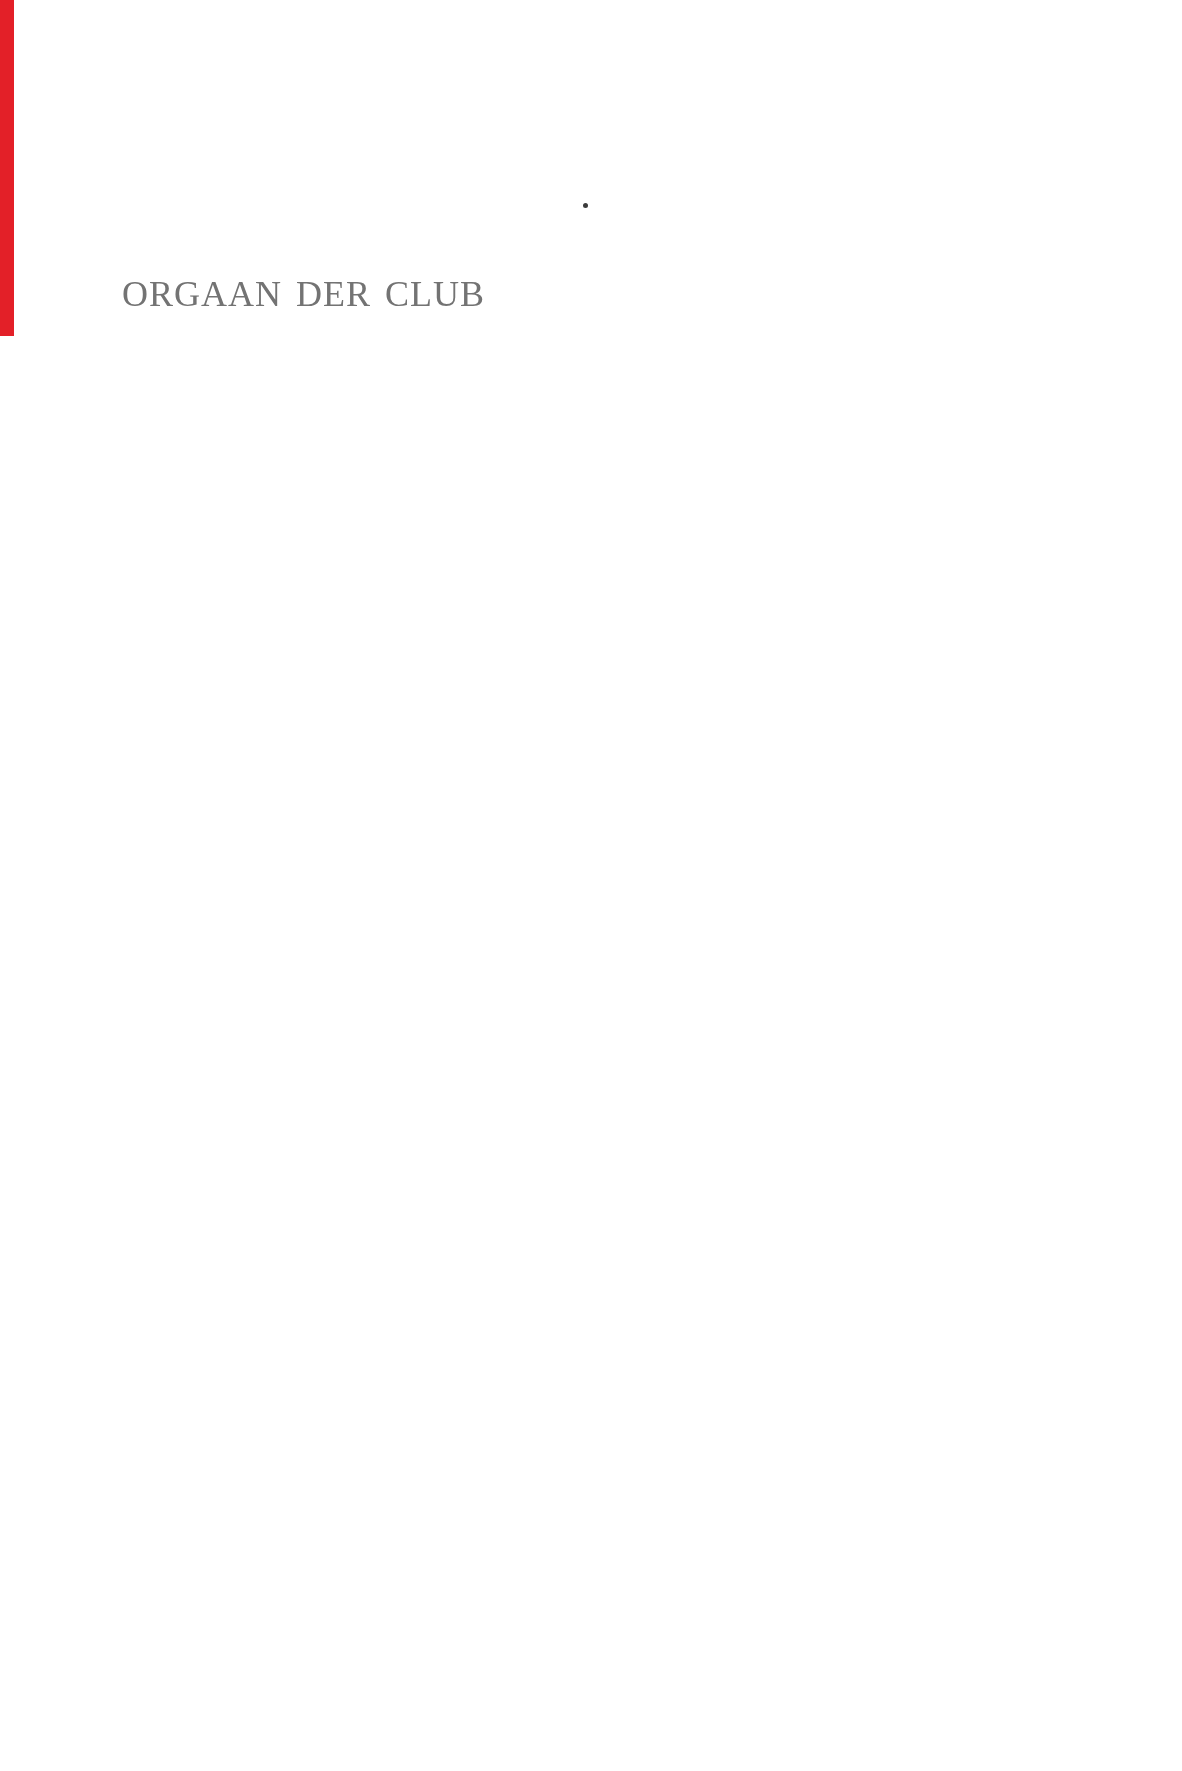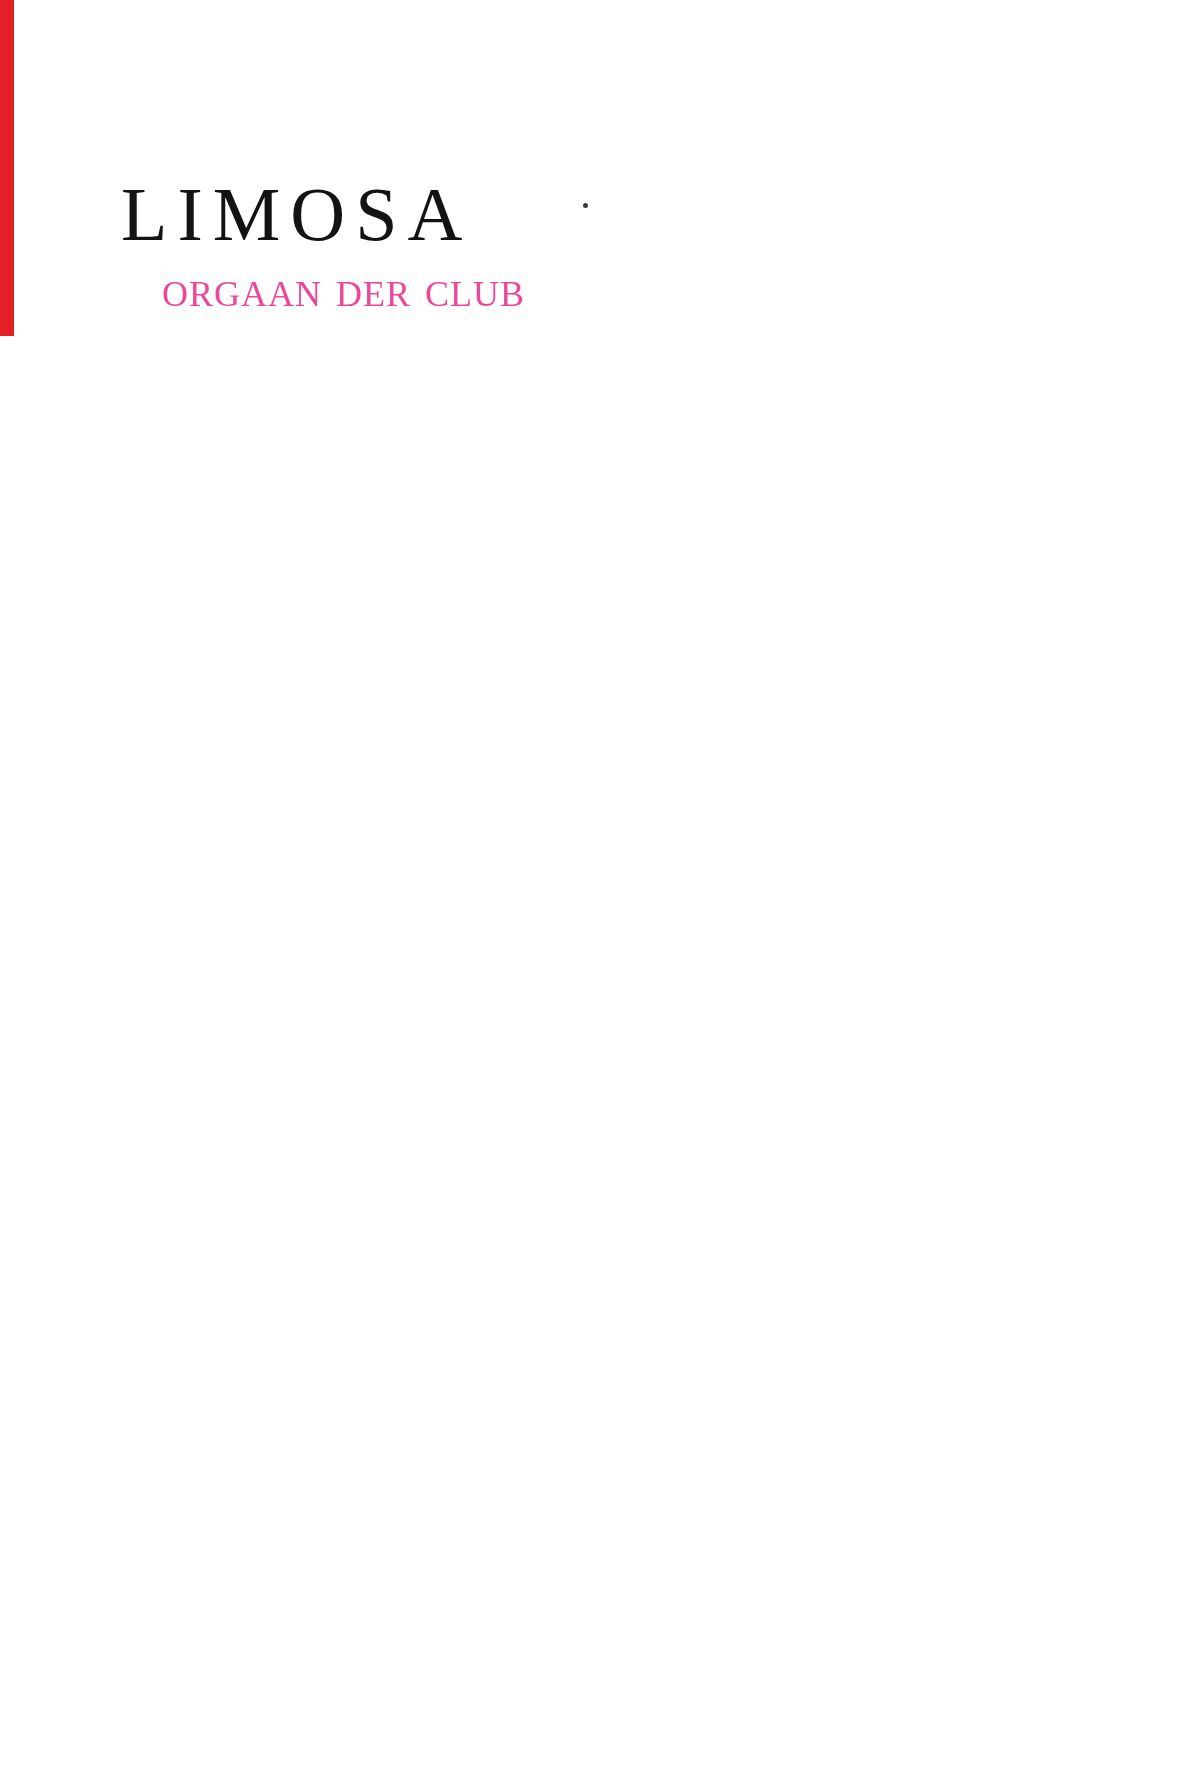--- a/index.html
+++ b/index.html
@@ -47,28 +47,26 @@
     background: #3b3b3b;
   }
   .subtitle {
     position: absolute;
     left: 122px;
     top: 276px;
     font-size: 36px;
     line-height: 36px;
     letter-spacing: 1px;
     word-spacing: 4px;
-    color: #ec4899;
+    color: #737373;
     white-space: nowrap;
-    margin-left: 40px;
   }
 </style>
 </head>
 <body>
 
 <div class="page">
   <div class="spine"></div>
-  <h1 class="title">LIMOSA</h1>
   <div class="speck"></div>
   <div class="subtitle">
     <div>ORGAAN DER CLUB</div>
   </div>
 </div>
 
 </body></html>

